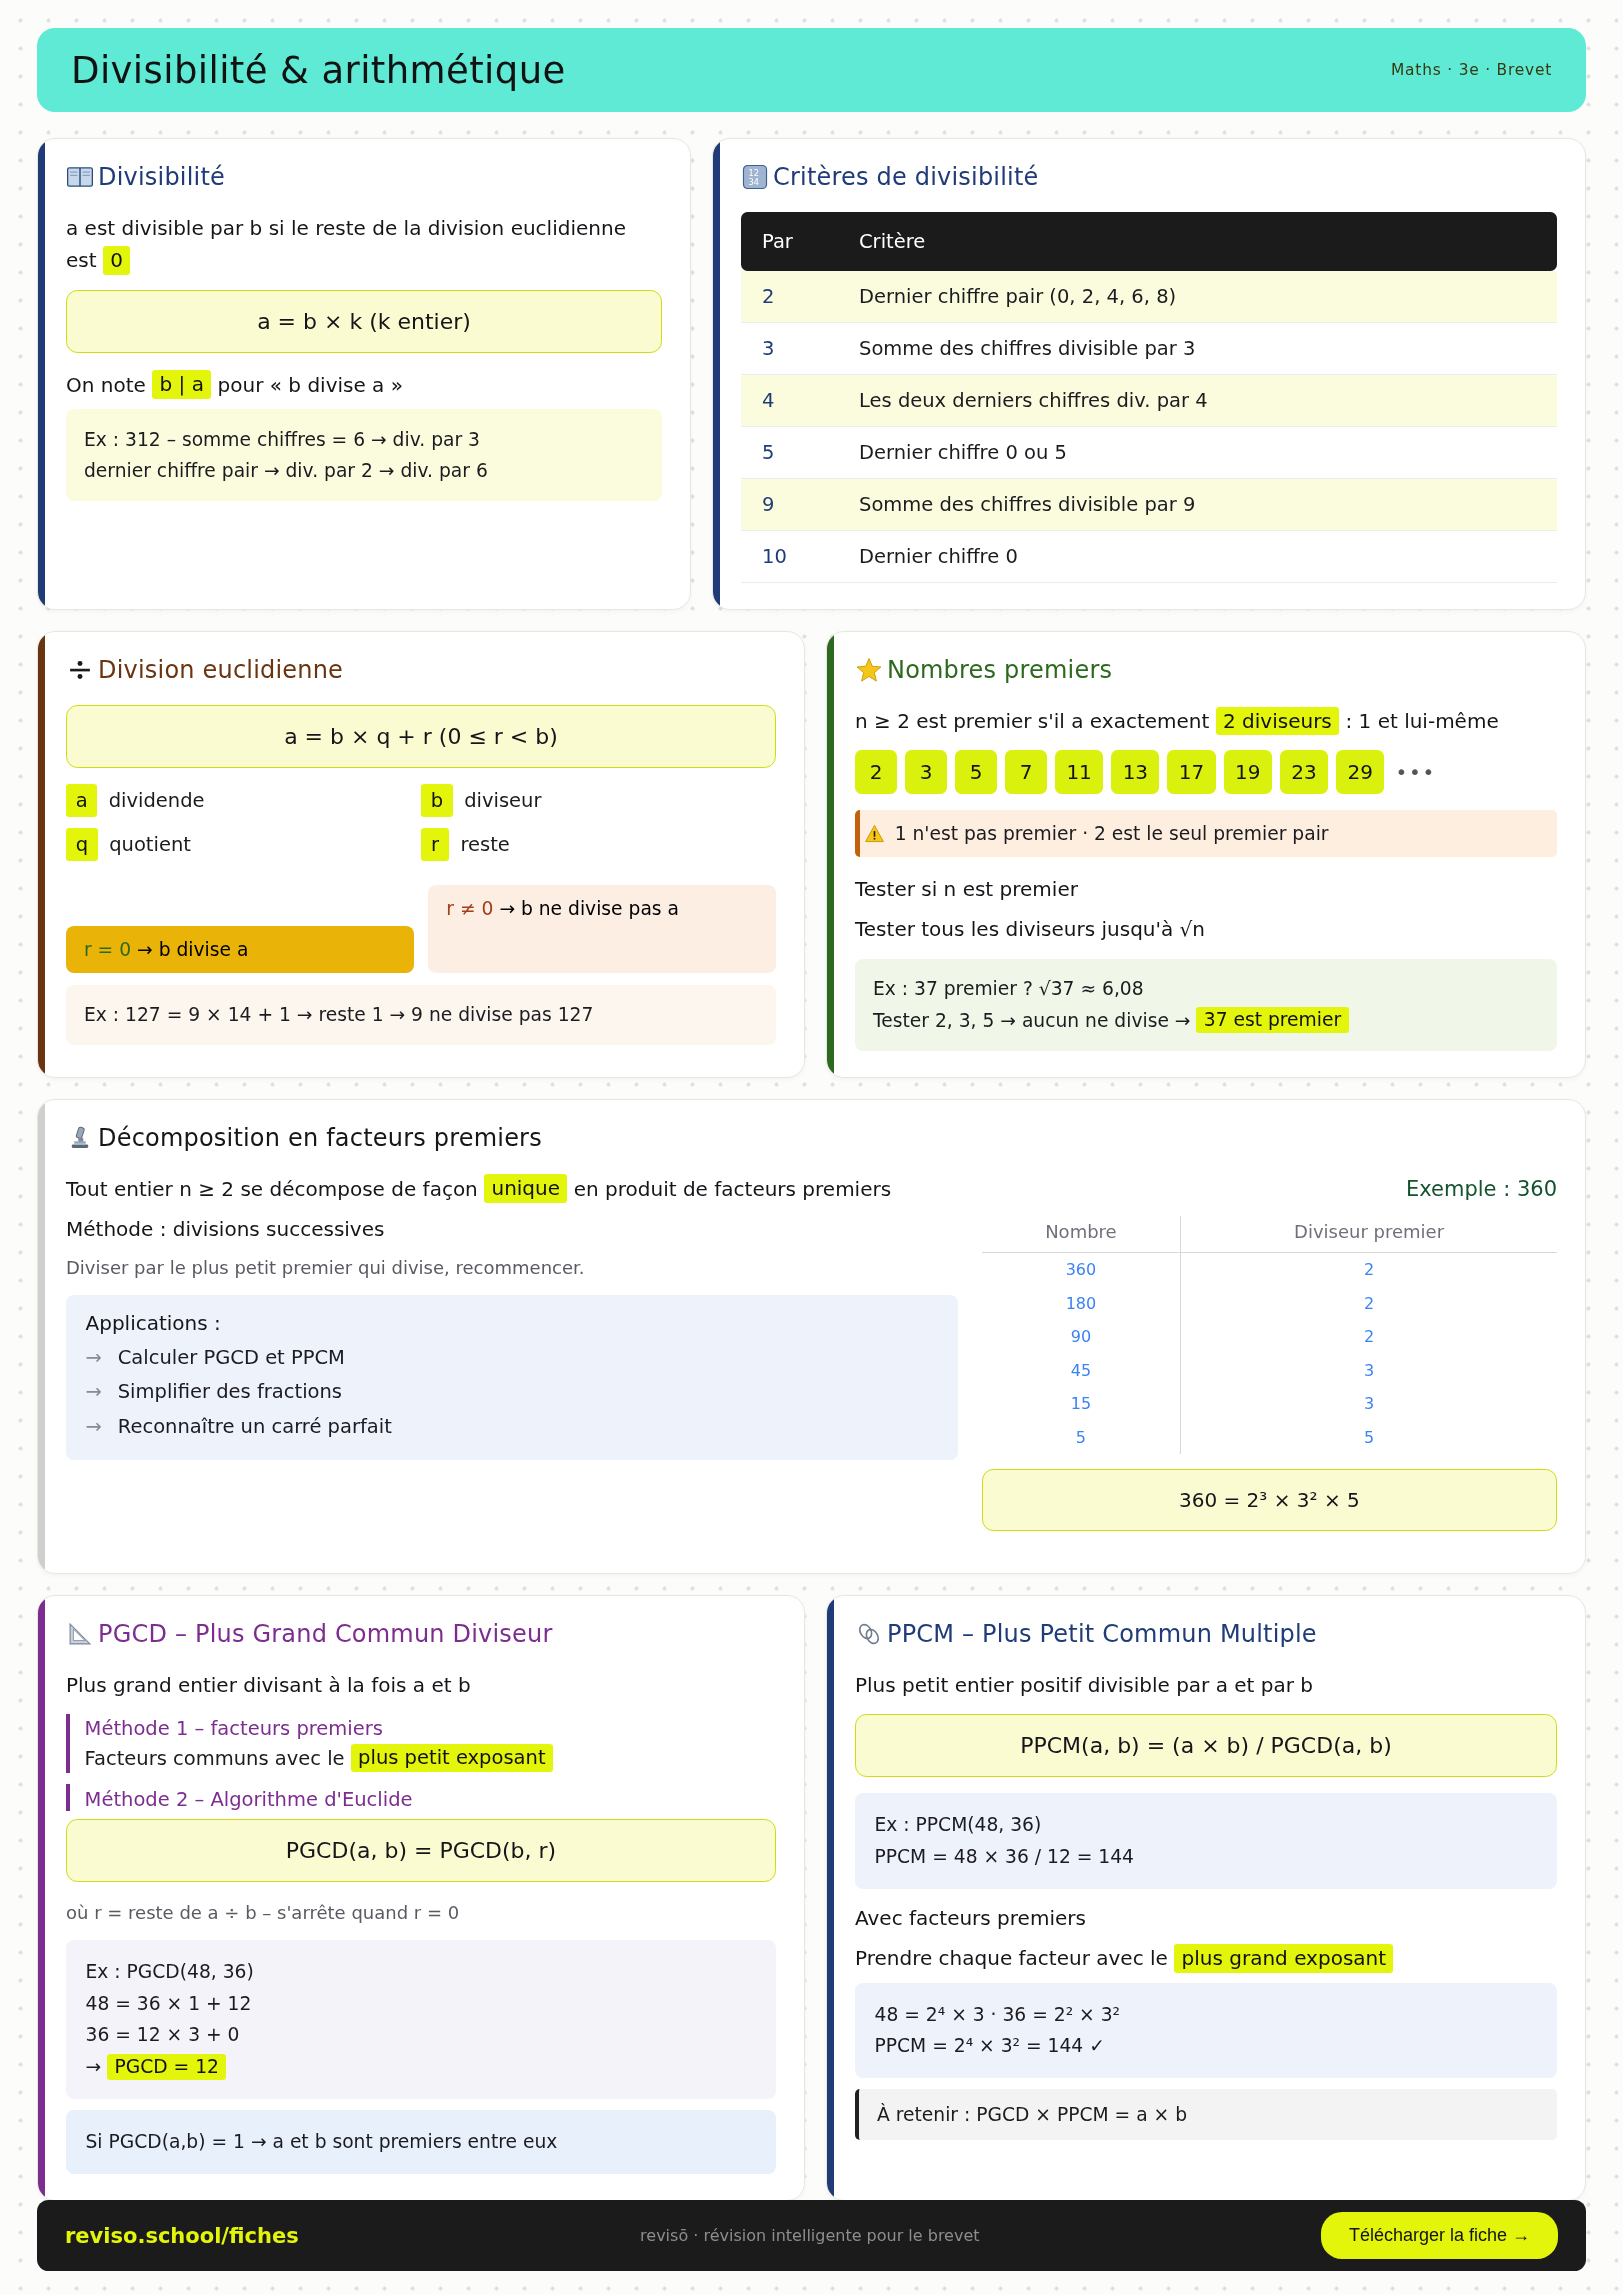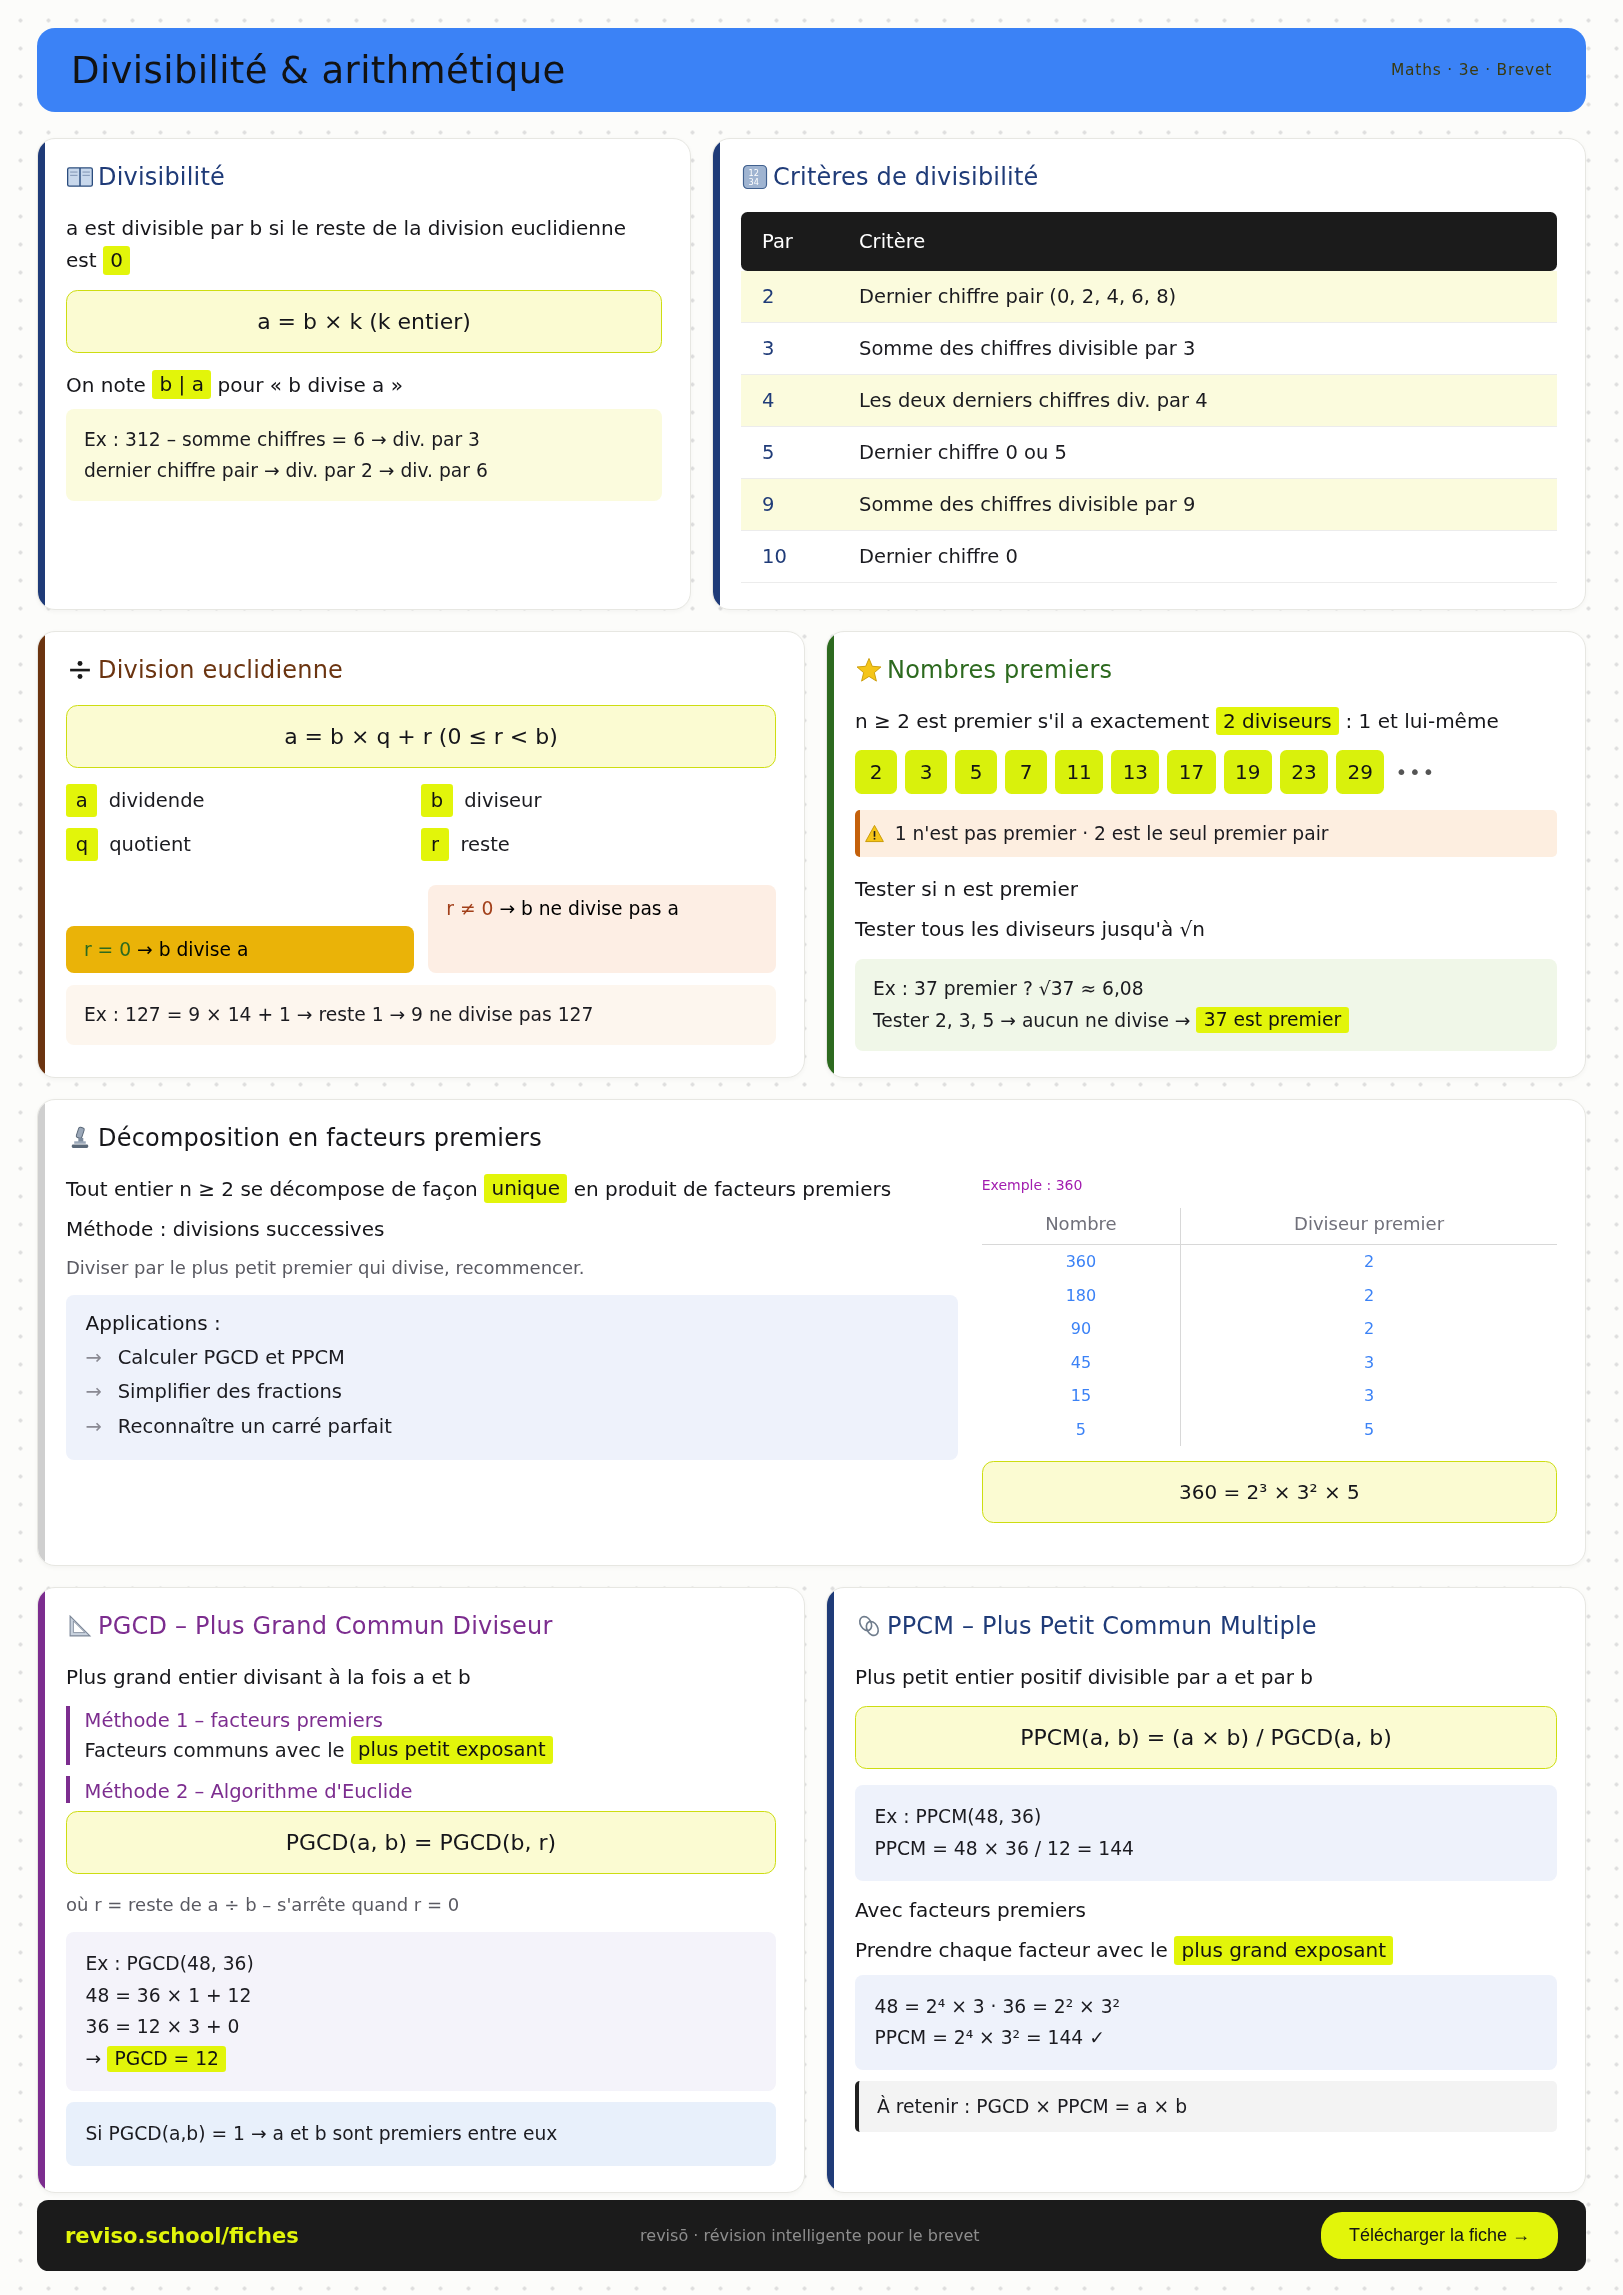--- a/index.html
+++ b/index.html
@@ -10,21 +10,21 @@
     position:relative;
     background-color:#fcfcfa;
     background-image: radial-gradient(circle, #dedede 1.8px, transparent 1.9px);
     background-size: 28px 28px;
     background-position: 6.5px 6.5px;
   }
   .page { width:1623px; height:2295px; padding:28px 37px 0 37px; position:relative; }
 
   
   .header {
-    height:84px; border-radius:18px; background:#3b82f6;
+    height:84px; border-radius:18px; background:#5eead4;
     display:flex; align-items:center; justify-content:space-between;
     padding:0 34px; margin-bottom:26px;
   }
   .header h1 { font-size:37px; font-weight:400; color:#121212; letter-spacing:0.4px; }
   .header .meta { font-size:15.4px; color:#3a3a10; letter-spacing:0.8px; }
 
   
   .row { display:flex; gap:21px; margin-bottom:21px; align-items:stretch; }
   .card {
     background:#fff; border:1.2px solid #e7e7e2; border-radius:18px;
@@ -107,21 +107,21 @@
   .ellipsis { font-size:20px; color:#555; letter-spacing:1.6px; padding-left:3.2px; }
 
   .warn { background:#fdeee0; border-left:5.7px solid #c4610b; border-radius:4.9px;
           padding:13px 4px; font-size:18.7px; color:#1b1b20; margin-bottom:16px;
           display:flex; align-items:center; gap:9.7px; }
 
   
   .decomp-wrap { display:flex; gap:24px; }
   .decomp-left { flex:1.55; }
   .decomp-right { flex:1; padding-top:4.9px; }
-  .dec-title { text-align:left; font-size:14px; color:#a21caf; margin-bottom:14.6px; }
+  .dec-title { text-align:right; font-size:21px; color:#14532d; margin-bottom:14.6px; }
   table.dec { width:100%; border-collapse:collapse; }
   table.dec th { font-weight:400; font-size:18px; color:#70707a; padding:4.9px 8px 9.7px 8px;
                  border-bottom:1.2px solid #d8d8d8; }
   table.dec th:first-child { border-right:1.2px solid #d8d8d8; }
   table.dec td { font-size:16px; text-align:center; padding:7.3px 8px; color:#3b82f6; }
   table.dec td:first-child { border-right:1.2px solid #d8d8d8; }
   .d2 { color:#1f3b78; } .d3 { color:#2d6a1f; } .d5 { color:#9c2b14; }
 
   .applist { margin-top:3.2px; }
   .applist .appline { font-size:19.5px; color:#1b1b20; padding:5.7px 0; }

